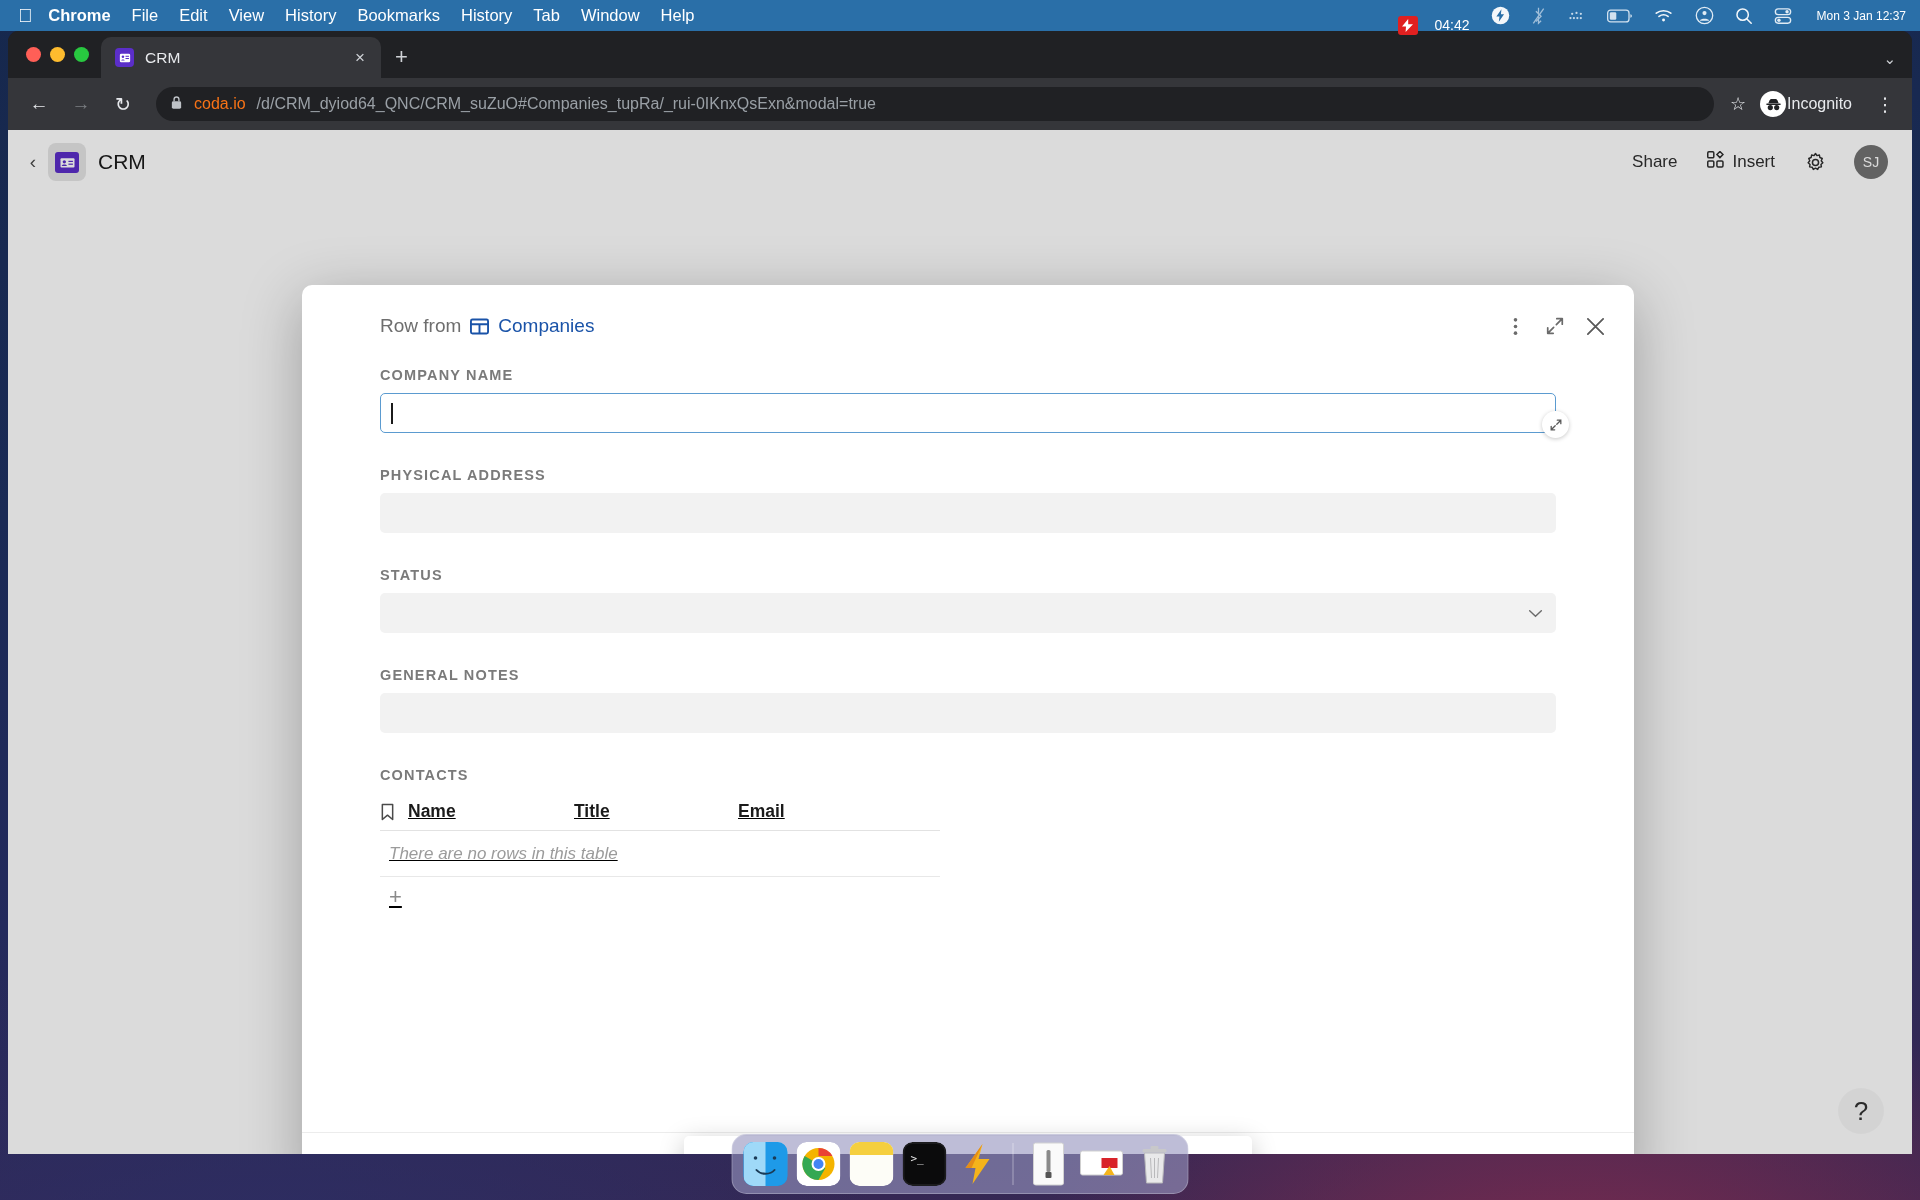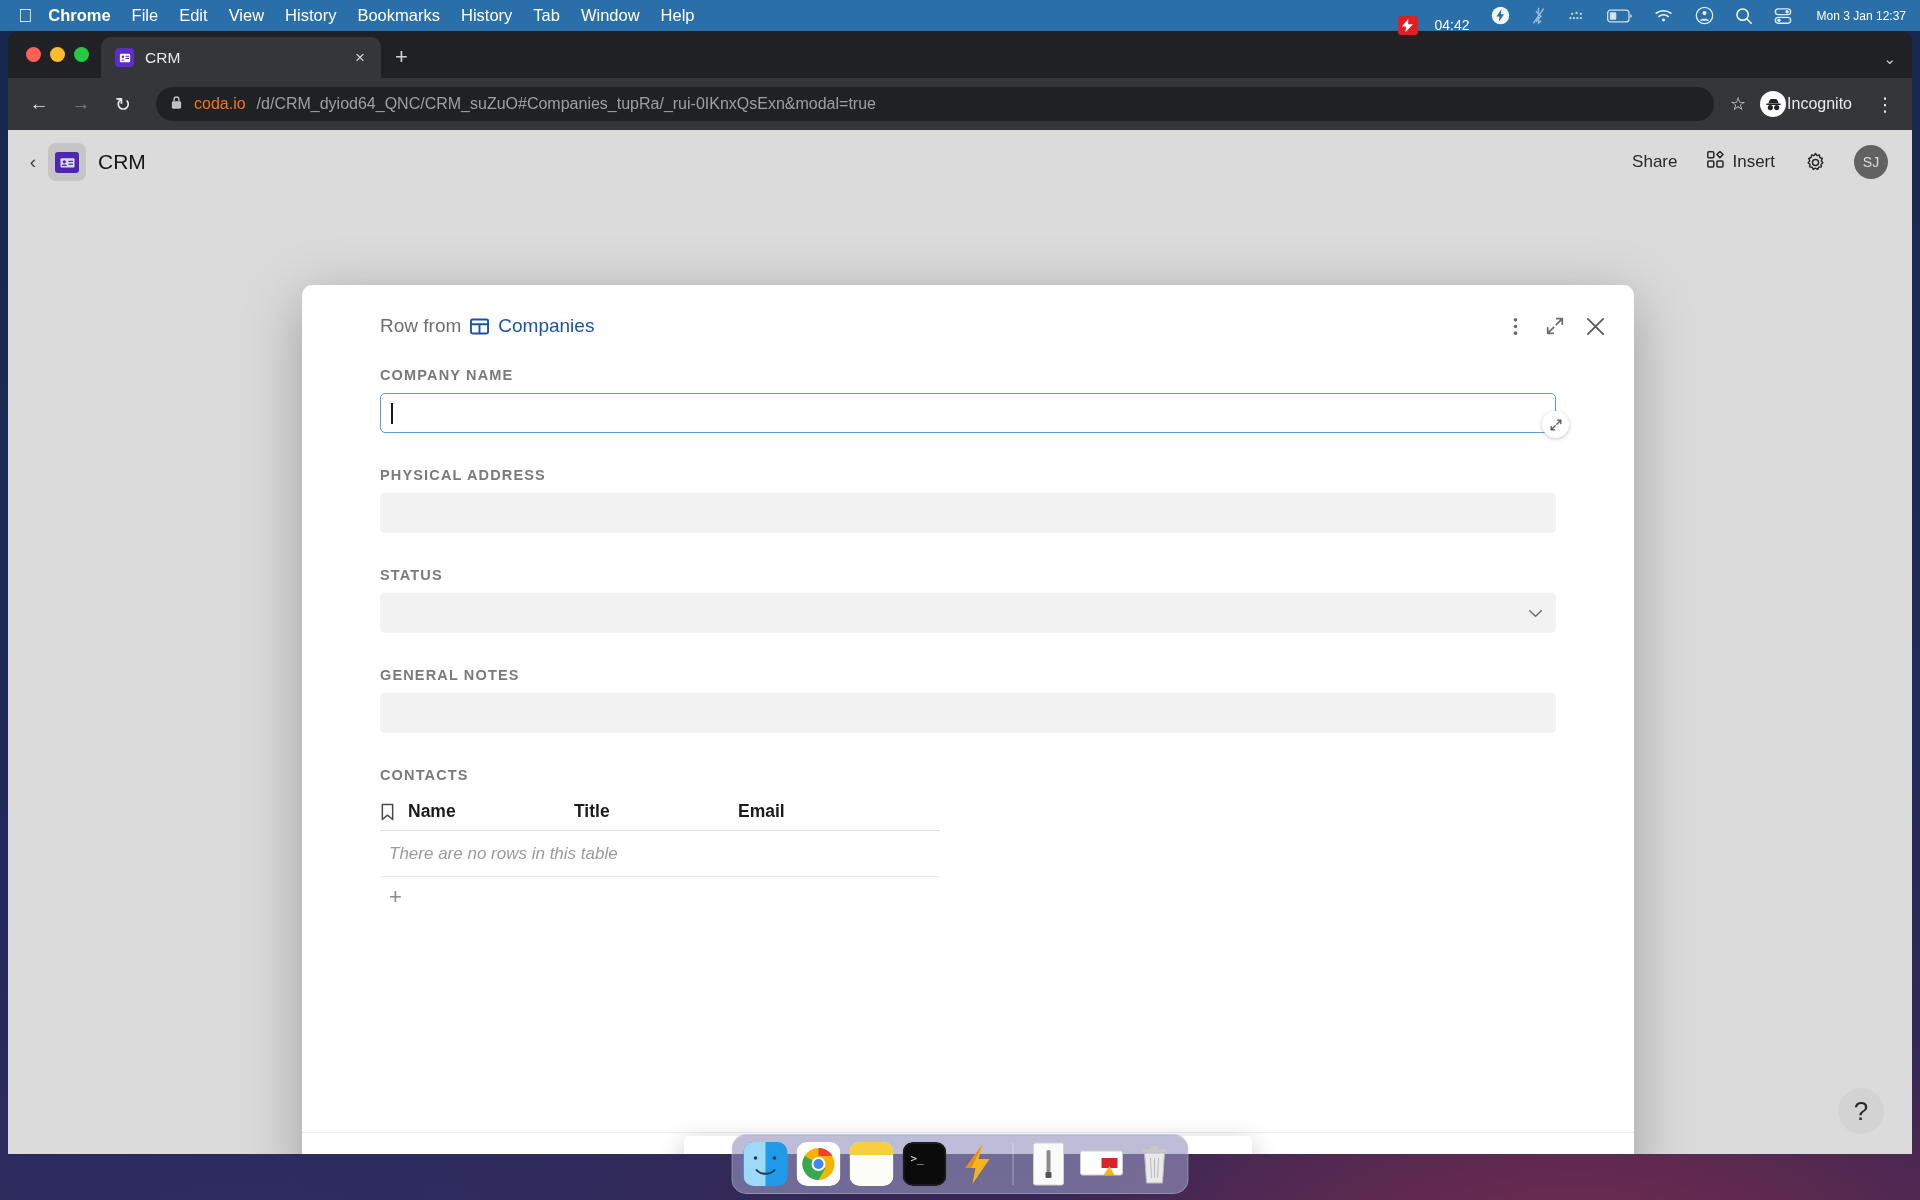--- a/index.html
+++ b/index.html
@@ -201,21 +201,21 @@
     position: absolute; right: -14px; bottom: -6px;
     width: 27px; height: 27px; border-radius: 50%;
     background: #ffffff; box-shadow: 0 1px 4px rgba(0,0,0,0.22);
     display: flex; align-items: center; justify-content: center;
     color: #5a5a5a; cursor: pointer;
   }
   .fld.select { display: flex; align-items: center; justify-content: flex-end; padding-right: 12px; color: #6b6b6b; }
   .block { margin-bottom: 34px; }
 
   
-  #contacts-table { width: 560px; }
+  #contacts-table { width: 560px; text-decoration: underline; }
   .ct-head {
     display: flex; align-items: center; height: 38px;
     border-bottom: 1px solid #e2e2e2;
     font-size: 17.5px; color: #1b1b1b; font-weight: bold;
   }
   .ct-bookmark { width: 28px; display: flex; align-items: center; color: #4a4a4a; }
   .ct-c1 { width: 166px; } .ct-c2 { width: 164px; } .ct-c3 { flex: 1; }
   .ct-empty {
     height: 46px; display: flex; align-items: center;
     border-bottom: 1px solid #e8e8e8;

